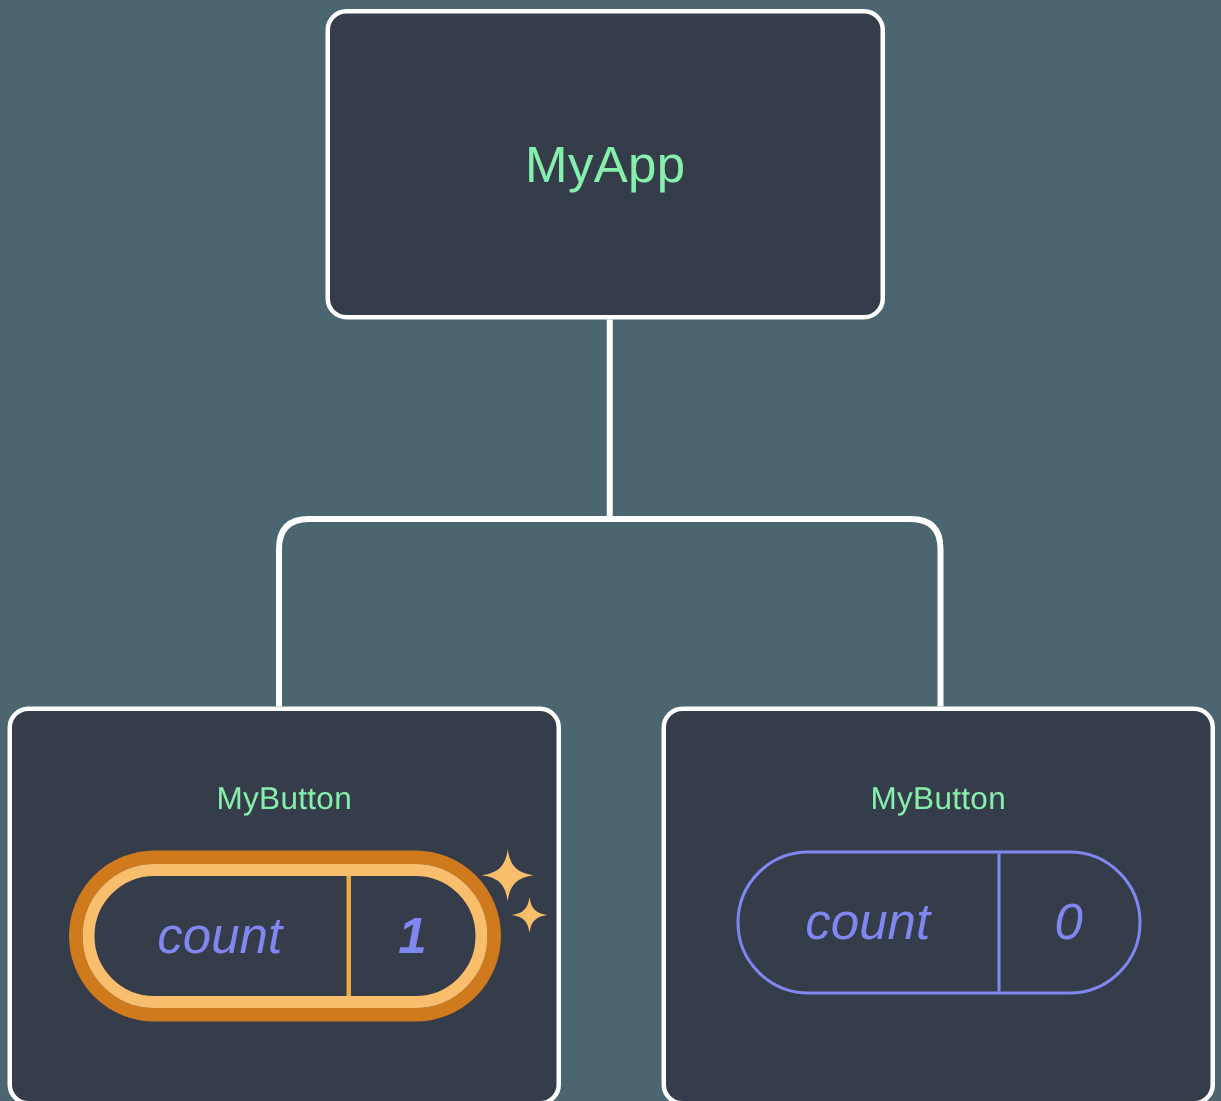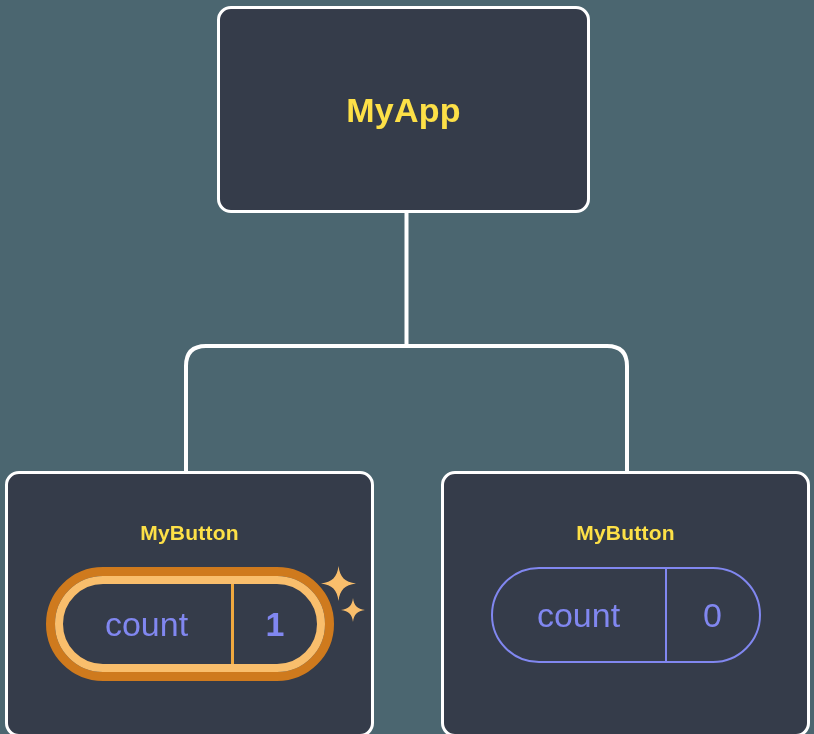--- a/index.html
+++ b/index.html
@@ -55,37 +55,38 @@
     width: 369px;
     height: 266px;
     top: 471px;
     justify-content: flex-start;
     overflow: visible;
   }
   .node-child-left  { left: 5px; }
   .node-child-right { left: 441px; }
 
   .node-title {
-    color: #fde047;
+    color: #86efac;
     font-size: 33px;
-    font-weight: 700;
+    font-weight: 400;
     letter-spacing: 0.2px;
     line-height: 1;
     white-space: nowrap;
   }
   .node-root .node-title { font-size: 34px; }
   .node-child .node-title { margin-top: 48px; font-size: 21px; }
 
   
   .pill-wrap {
     position: relative;
     margin-top: 24px;
     display: flex;
     align-items: center;
     justify-content: center;
+    font-style: italic;
   }
 
   .pill {
     box-sizing: border-box;
     display: flex;
     align-items: stretch;
     height: 96px;
     border-radius: 48px;
     background: transparent;
   }

